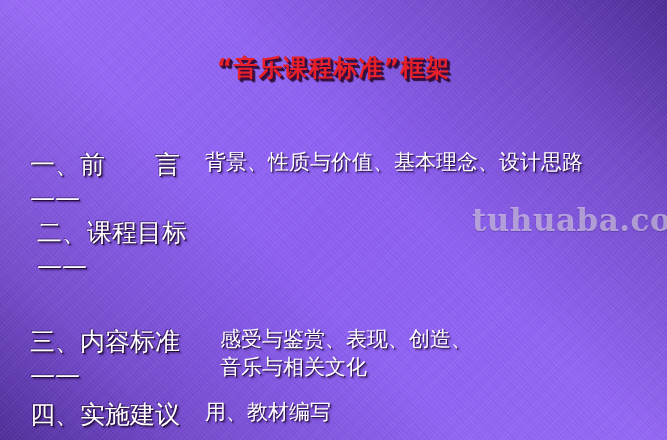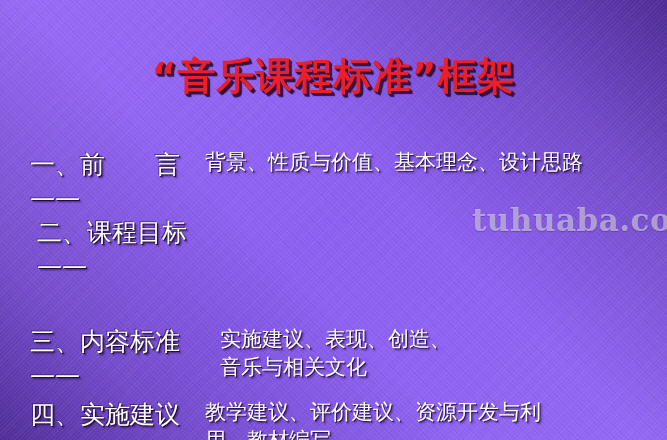--- a/index.html
+++ b/index.html
@@ -49,21 +49,21 @@
         #9468f5 100%);
   }
 
   
   .slide-title {
     position: absolute;
     left: 0;
     top: 55px;
     width: 667px;
     text-align: center;
-    font-size: 38px;
+    font-size: 24px;
     font-weight: bold;
     line-height: 1.15;
     letter-spacing: 1px;
     color: #e8202a;
     text-shadow:
        2px 2px 0 #3a0b3e,
        3px 3px 1px rgba(30,5,35,0.85),
        1px 1px 0 #5a1030;
     white-space: nowrap;
   }
@@ -147,27 +147,26 @@
       </div>
     </div>
 
     <div class="row" id="row-2">
       <div class="row-label">二、课程目标——</div>
     </div>
 
     <div class="row" id="row-3">
       <div class="row-label">三、内容标准——</div>
       <div class="row-text">
-        <span class="tline">实施建议、表现、创造、</span>
+        <span class="tline">感受与鉴赏、表现、创造、</span>
         <span class="tline">音乐与相关文化</span>
       </div>
     </div>
 
     <div class="row" id="row-4">
       <div class="row-label">四、实施建议——</div>
       <div class="row-text">
-        <span class="tline">教学建议、评价建议、资源开发与利</span>
         <span class="tline">用、教材编写</span>
       </div>
     </div>
 
   </div>
 </div>
 
 </body></html>

